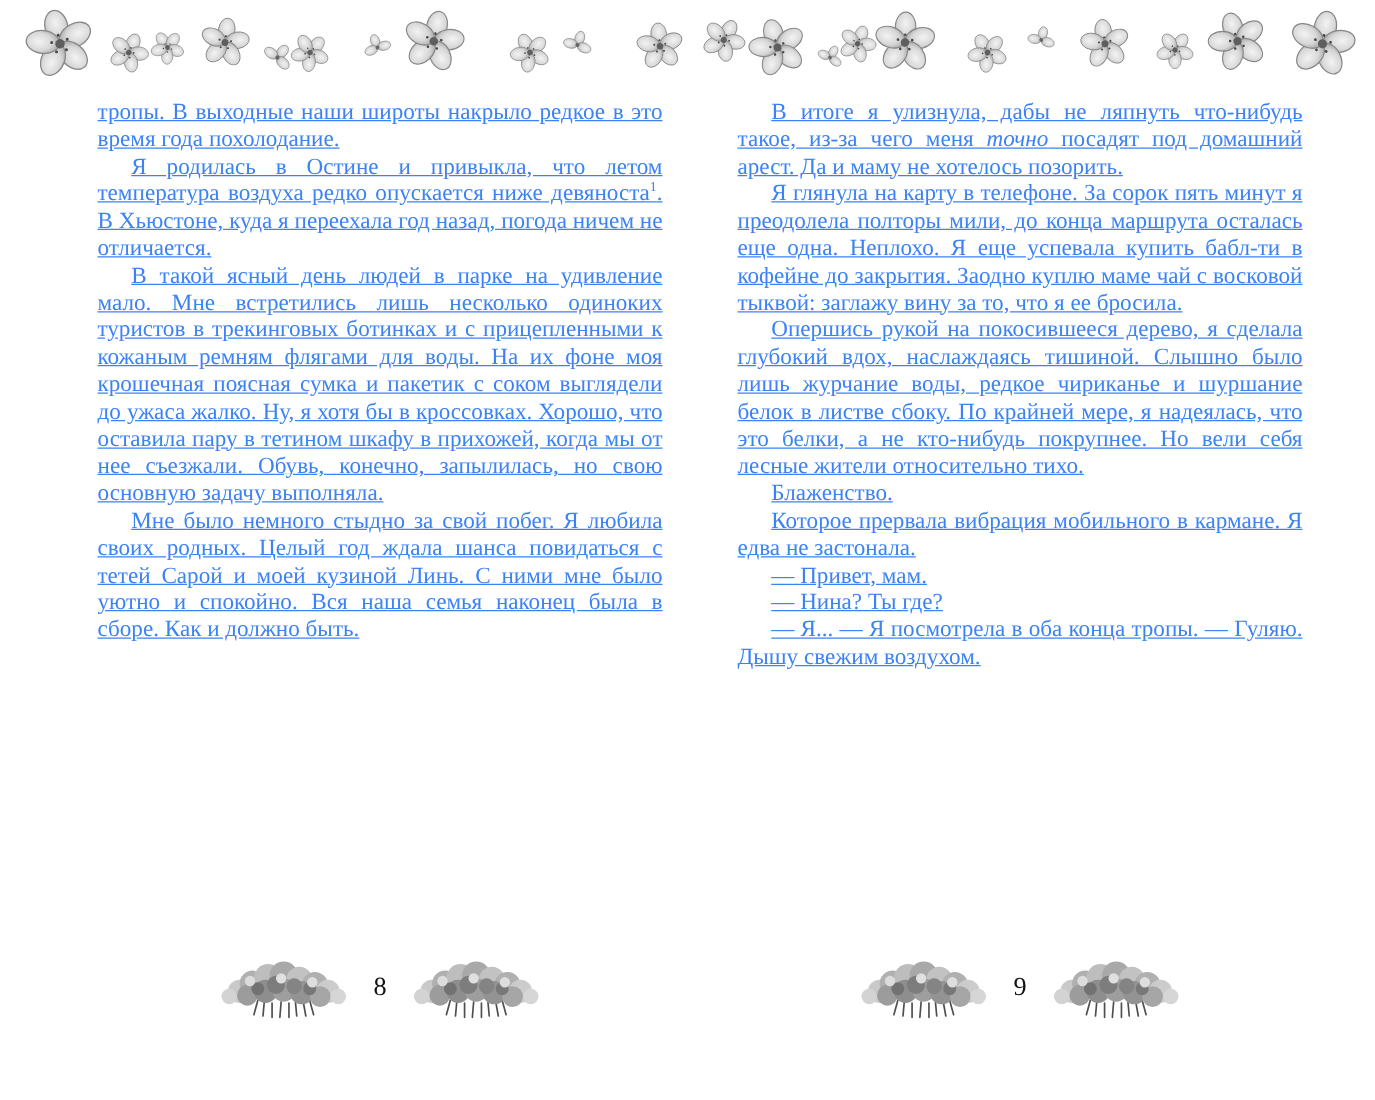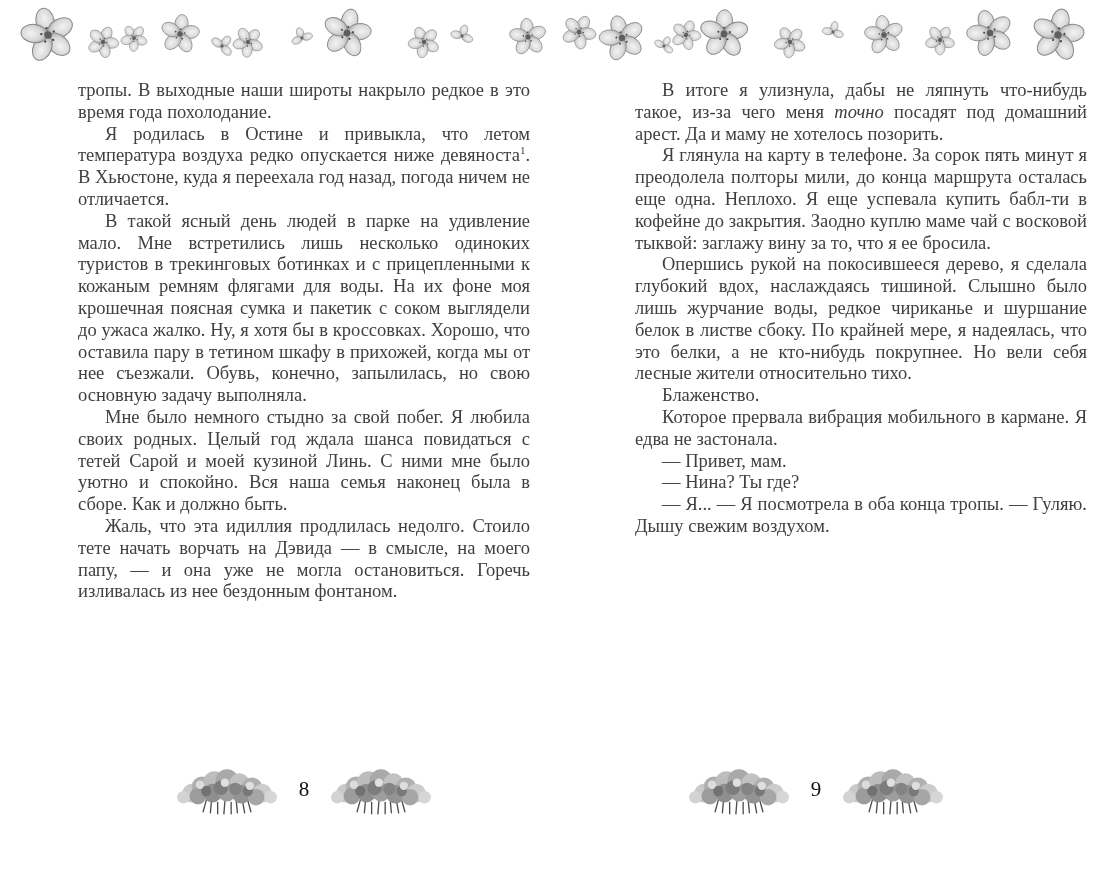--- a/index.html
+++ b/index.html
@@ -6,23 +6,23 @@
     margin: 0; padding: 0;
     width: 1100px; height: 880px;
     background: #ffffff;
     overflow: hidden;
     font-family: "Liberation Serif", "DejaVu Serif", serif;
   }
   .spread { position: relative; width: 1100px; height: 880px; background: #fff; }
 
   .top-border { position: absolute; top: 2px; left: 0; width: 1100px; height: 64px; }
 
-  .page-col { position: absolute; top: 80px; width: 452px; color: #404040; }
+  .page-col { position: absolute; top: 80px; width: 452px; color: #3b82f6; text-decoration: underline; }
   .page-col.left  { left: 78px; }
-  .page-col.right { left: 590px; margin-left: 45px; }
+  .page-col.right { left: 590px; }
 
   .page-text {
     font-size: 18.5px;
     line-height: 21.8px;
     text-align: justify;
     hyphens: manual;
   }
   .para { margin: 0; text-indent: 27px; }
   .para.noindent { text-indent: 0; }
   .para i { font-style: italic; }
@@ -147,21 +147,20 @@
       </g>
     </defs>
   </svg>
 
   <div class="page-col left">
     <div class="page-text">
         <p class="para noindent"><span>тропы. В выходные наши широты накрыло ред­кое в это время года похолодание.</span></p>
         <p class="para"><span>Я родилась в Остине и привыкла, что летом температура воздуха редко опускается ниже де­вя­носта</span><sup class="fn-ref">1</sup><span>. В Хьюстоне, куда я переехала год назад, погода ничем не отличается.</span></p>
         <p class="para"><span>В такой ясный день людей в парке на удивле­ние мало. Мне встретились лишь несколько оди­но­ких туристов в трекинговых ботинках и с при­цеп­лен­ными к кожаным ремням флягами для воды. На их фоне моя крошечная поясная сумка и пакетик с соком выглядели до ужаса жалко. Ну, я хотя бы в кроссовках. Хорошо, что оставила пару в тетином шкафу в прихожей, когда мы от нее съезжали. Обувь, конечно, запылилась, но свою основную задачу выполняла.</span></p>
         <p class="para"><span>Мне было немного стыдно за свой побег. Я любила своих родных. Целый год ждала шан­са повидаться с тетей Сарой и моей кузиной Линь. С ними мне было уютно и спокойно. Вся наша семья наконец была в сборе. Как и дол­жно быть.</span></p>
-        <p class="para"><span>Жаль, что эта идиллия продлилась недолго. Стоило тете начать ворчать на Дэвида — в смыс­ле, на моего папу, — и она уже не могла оста­но­вить­ся. Горечь изливалась из нее бездонным фонтаном.</span></p>
       </div>
   </div>
 
   <div class="page-col right">
     <div class="page-text">
         <p class="para"><span>В итоге я улизнула, дабы не ляпнуть что-нибудь такое, из-за чего меня </span><i>точно</i><span> посадят под домаш­ний арест. Да и маму не хотелось позорить.</span></p>
         <p class="para"><span>Я глянула на карту в телефоне. За сорок пять минут я преодолела полторы мили, до конца маршрута осталась еще одна. Неплохо. Я еще успевала купить бабл-ти в кофейне до закры­тия. Заодно куплю маме чай с восковой тыквой: заглажу вину за то, что я ее бросила.</span></p>
         <p class="para"><span>Опершись рукой на покосившееся дерево, я сделала глубокий вдох, наслаждаясь тишиной. Слышно было лишь журчание воды, редкое чи­ри­канье и шуршание белок в листве сбоку. По крайней мере, я надеялась, что это белки, а не кто-нибудь покрупнее. Но вели себя лесные жи­те­ли относительно тихо.</span></p>
         <p class="para"><span>Блаженство.</span></p>
         <p class="para"><span>Которое прервала вибрация мобильного в кармане. Я едва не застонала.</span></p>

